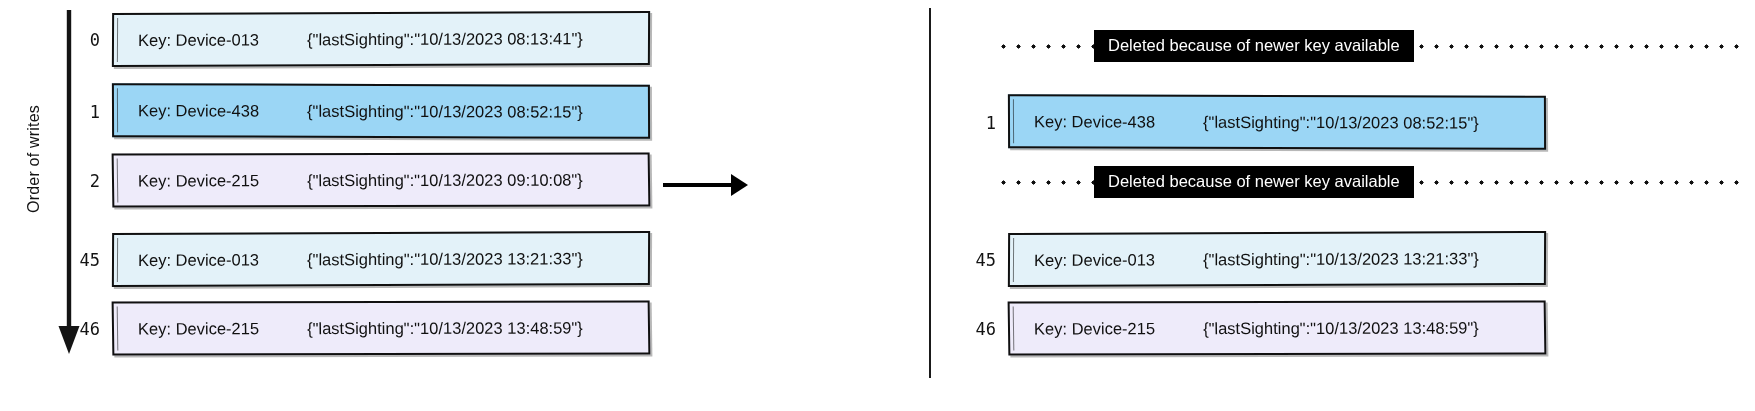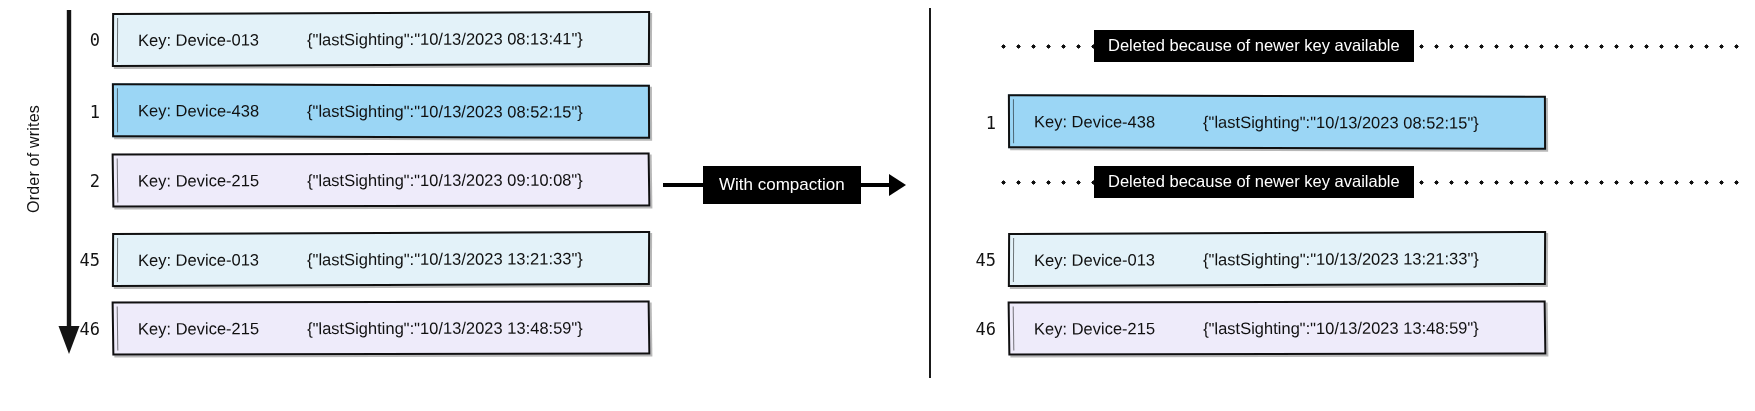--- a/index.html
+++ b/index.html
@@ -135,21 +135,20 @@
 <div class="row" style="left:66px;top:301px;width:590px;">
   <div class="idx">46</div>
   <div class="card w3" style="width:538px;background:#eeebfa;">
     <span class="key" style="margin-left:24px;">Key: Device-215</span>
     <span class="val" style="margin-left:48px;">{"lastSighting":"10/13/2023 13:48:59"}</span>
   </div>
 </div>
 
 <div id="compaction-arrow">
   <div id="compaction-shaft-left"></div>
-  <div id="compaction-chip">With compaction</div>
   <div id="compaction-shaft-right"></div>
   <div id="compaction-head"></div>
 </div>
 
 <div id="panel-divider"></div>
 
 <div class="abs" id="right-panel" style="left:960px;top:0;width:795px;height:411px;"></div>
 
 <div class="deleted" style="left:996px;top:31px;width:745px;">
   <div class="dots" style="width:98px;"></div>

